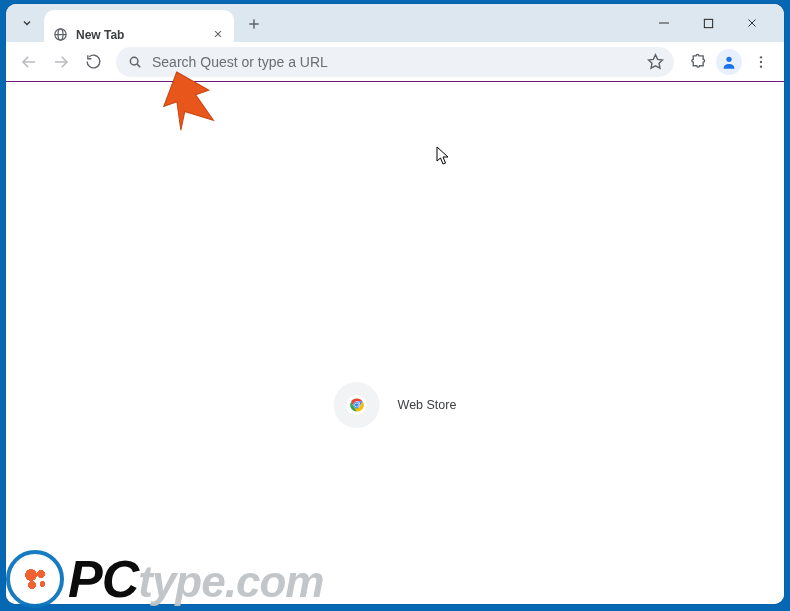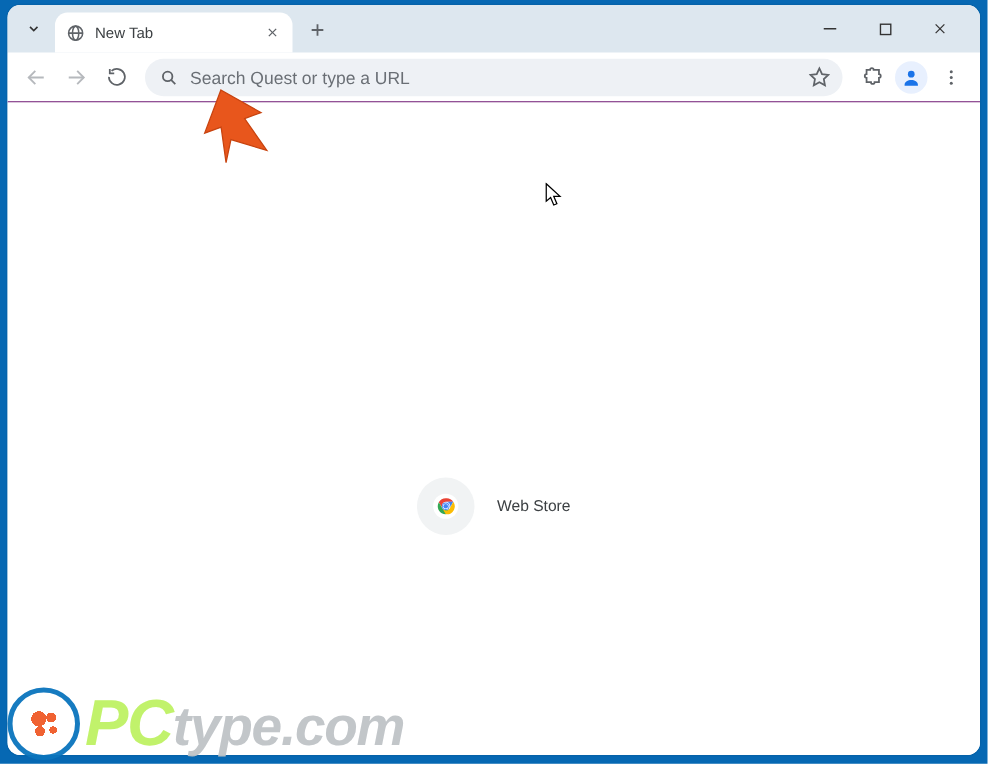--- a/index.html
+++ b/index.html
@@ -30,25 +30,26 @@
     margin: 0 4px 6px 4px;
     display:flex; align-items:center; justify-content:center;
     border-radius: 50%;
     color:#333;
   }
   .tab {
     height: 32px;
     min-width: 190px;
     background: #ffffff;
     border-radius: 10px 10px 0 0;
-    display:flex; align-items:center;
+    display:flex; align-items:flex-end;
     padding: 0 8px;
     gap: 8px;
     position: relative;
     margin-bottom: 0;
+    font-weight: bold;
   }
   .tab .favicon { width:16px; height:16px; display:flex; align-items:center; justify-content:center; color:#5f6368;}
   .tab .title { font-size: 12px; color:#3c4043; flex:1; white-space:nowrap; overflow:hidden; text-overflow:ellipsis;}
   .tab .close { width:16px; height:16px; display:flex; align-items:center; justify-content:center; color:#5f6368; border-radius:50%;}
   .newtab {
     width: 28px; height: 28px; margin: 0 0 4px 6px;
     display:flex; align-items:center; justify-content:center;
     color:#5f6368; border-radius:50%;
   }
   .win-controls {
@@ -150,21 +151,21 @@
     position:relative;
   }
   .watermark .txt {
     font-family: Arial, sans-serif;
     font-size: 44px;
     font-style: italic;
     font-weight: 600;
     letter-spacing: -1px;
     color:#bfc3c7;
   }
-  .watermark .txt .pc { color:#bef264; font-size:52px; font-weight:700; }
+  .watermark .txt .pc { color:#000000; font-size:52px; font-weight:700; }
 </style>
 </head>
 <body>
 
 <div class="window">
 
   <div class="tabstrip">
     <div class="tab-dropdown">
       <svg width="12" height="12" viewBox="0 0 24 24" fill="none" stroke="currentColor" stroke-width="2.5">
           <polyline points="6 9 12 15 18 9"></polyline>

